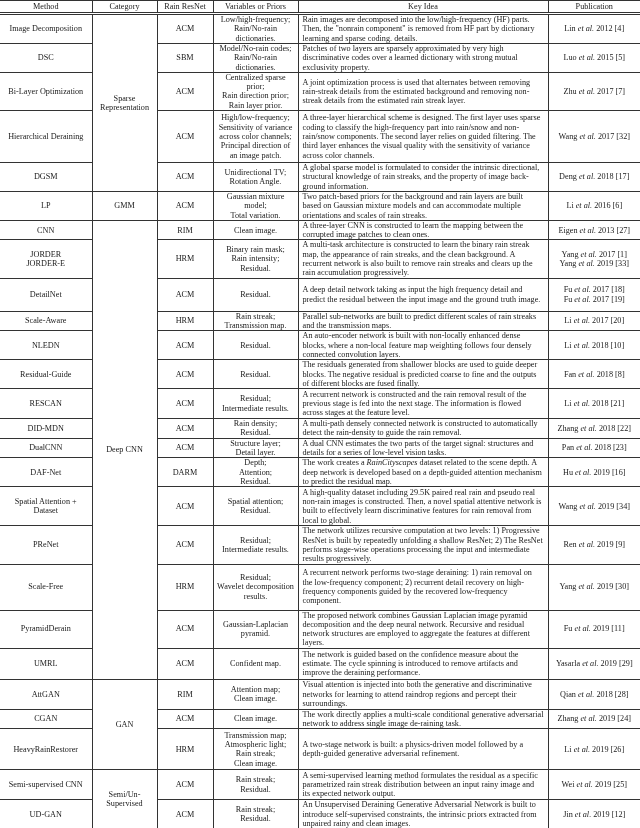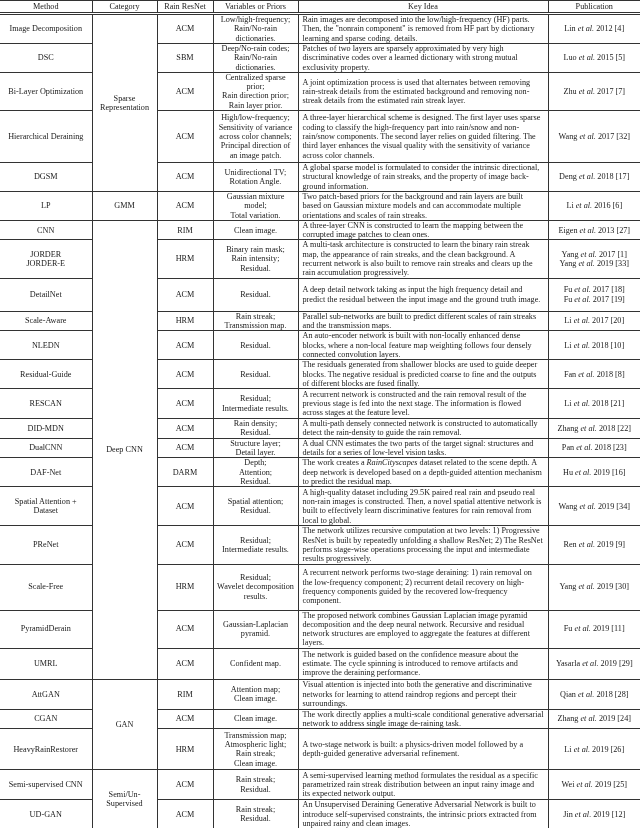--- a/index.html
+++ b/index.html
@@ -67,21 +67,21 @@
         </td>
       </tr>
       <tr style="height: 29px;">
         <td>
           <span class="line">DSC</span>
         </td>
         <td>
           <span class="line">SBM</span>
         </td>
         <td>
-          <span class="line">Deep/No-rain codes;</span>
+          <span class="line">Model/No-rain codes;</span>
           <span class="line">Rain/No-rain dictionaries.</span>
         </td>
         <td class="idea">Patches of two layers are sparsely approximated by very high discriminative codes over a learned dictionary with strong mutual exclusivity property.</td>
         <td class="pub">
           <span class="line">Luo <em>et al.</em> 2015 [5]</span>
         </td>
       </tr>
       <tr style="height: 28px;">
         <td>
           <span class="line">Bi-Layer Optimization</span>

